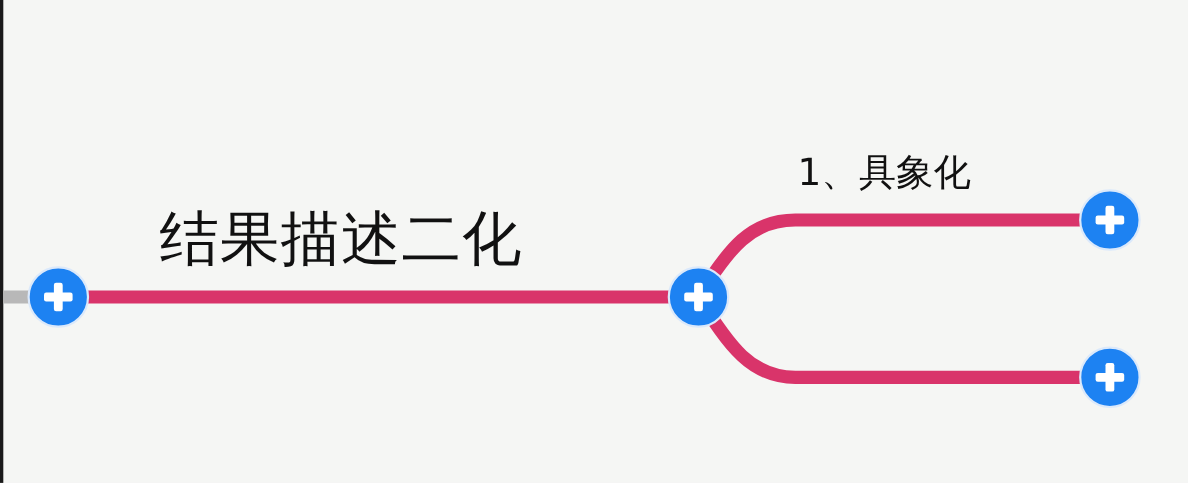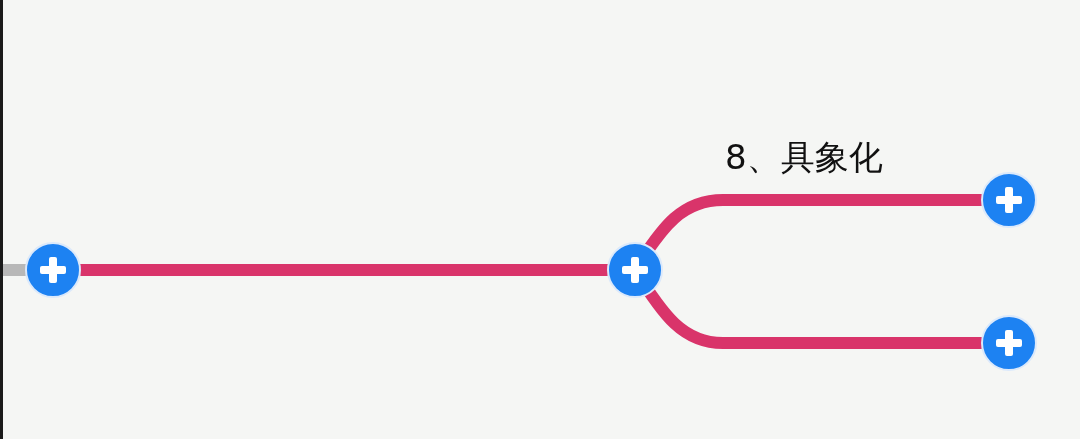--- a/index.html
+++ b/index.html
@@ -87,23 +87,24 @@
 
     <line x1="0" y1="270" x2="30" y2="270" stroke="#b8b8b8" stroke-width="12"></line>
 
     <line x1="50" y1="270" x2="632" y2="270" stroke="#d9346a" stroke-width="12"></line>
 
     <path d="M632 270 C 660 225, 680 200, 720 200 L 1006 200" fill="none" stroke="#d9346a" stroke-width="12" stroke-linecap="round"></path>
 
     <path d="M632 270 C 660 315, 680 343, 720 343 L 1006 343" fill="none" stroke="#d9346a" stroke-width="12" stroke-linecap="round"></path>
   </svg>
 
+  <div class="node-label main-label">结果描述二化</div>
 
   <div class="plus-btn" style="left:50px; top:270px;"></div>
 
   <div class="plus-btn" style="left:632px; top:270px;"></div>
 
-  <div class="node-label sub-label sub-1">8、具象化</div>
+  <div class="node-label sub-label sub-1">1、具象化</div>
   <div class="plus-btn" style="left:1006px; top:200px;"></div>
 
   <div class="plus-btn" style="left:1006px; top:343px;"></div>
 
 </div>
 
 </body></html>

